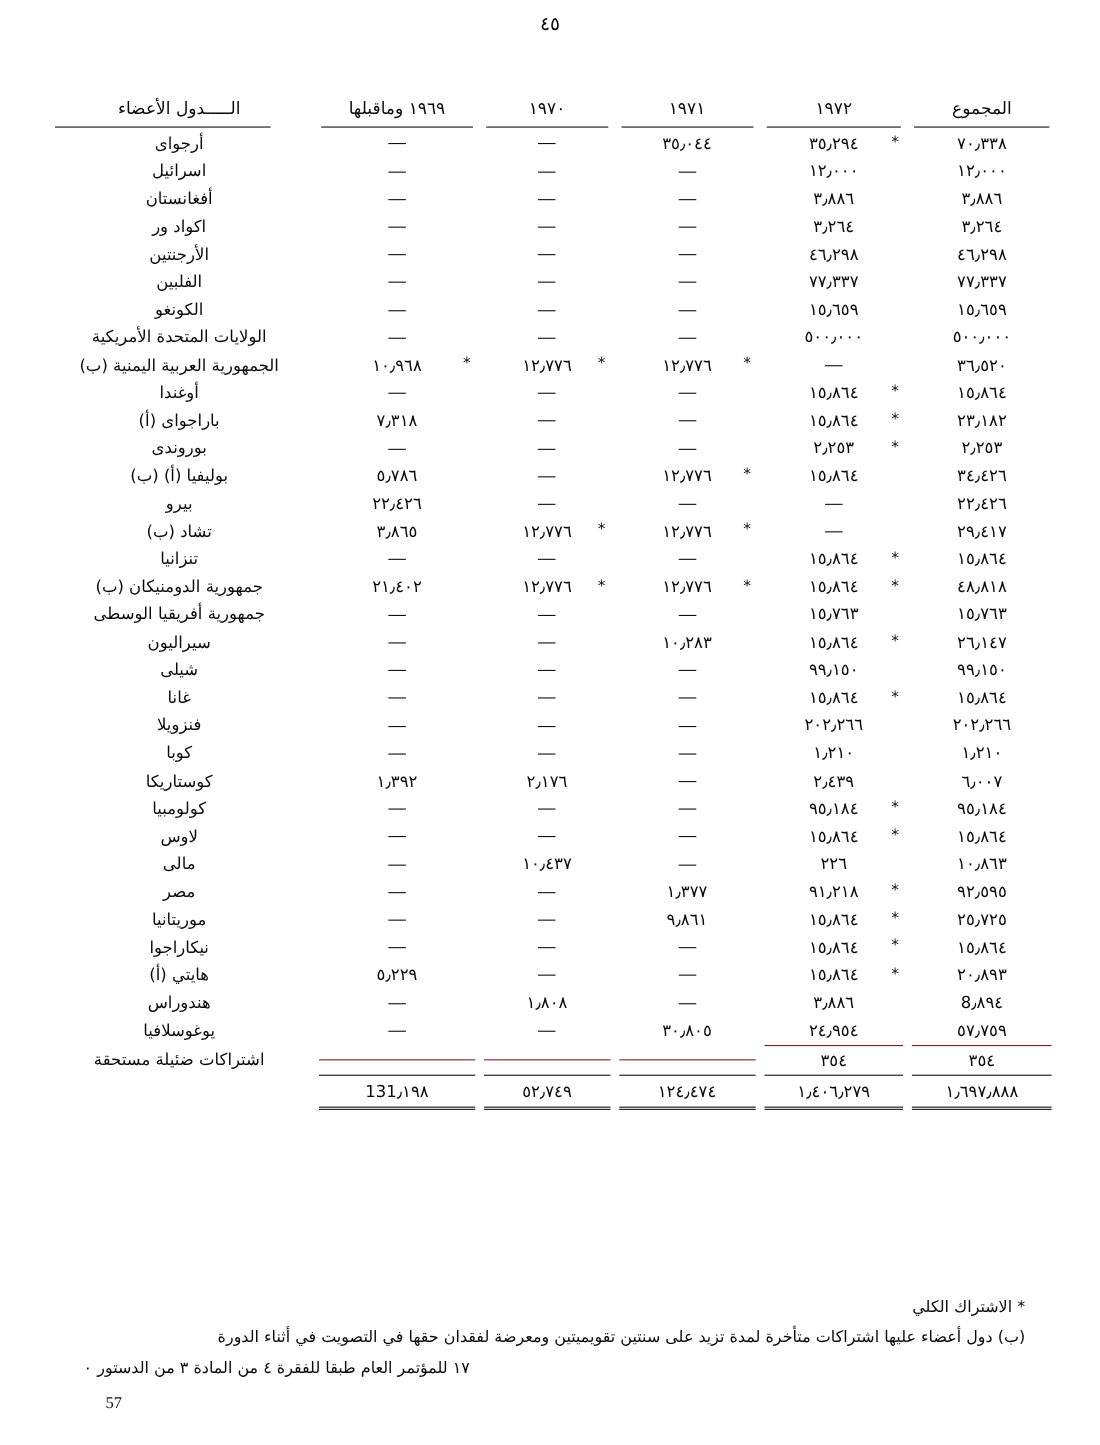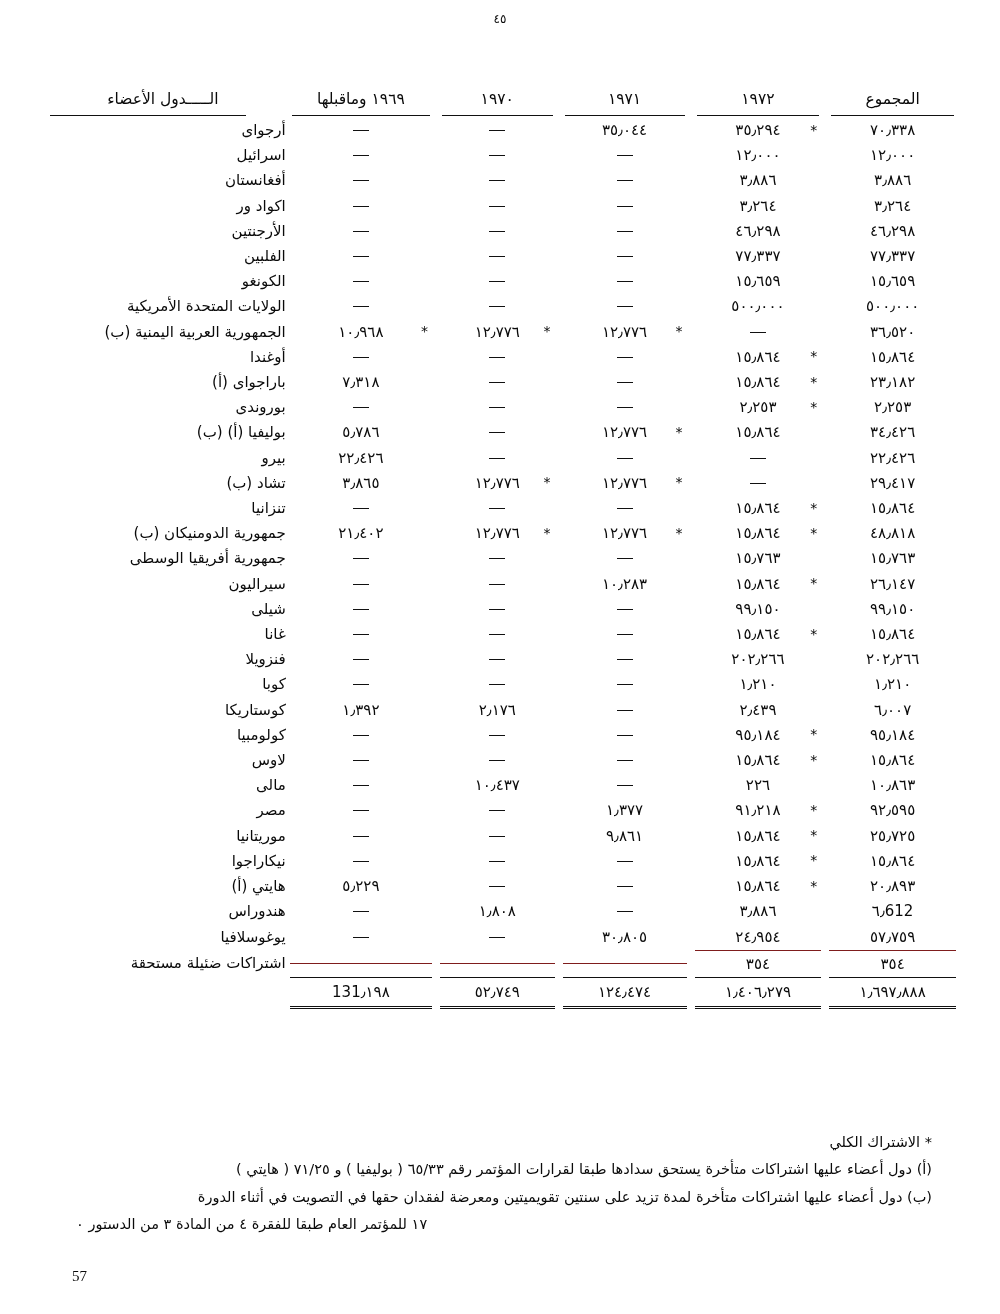--- a/index.html
+++ b/index.html
@@ -19,26 +19,26 @@
     position: absolute;
     inset: 0;
     padding: 0;
   }
   .page-number-top {
     position: absolute;
     top: 12px;
     left: 0;
     right: 0;
     text-align: center;
-    font-size: 12px;
+    font-size: 17px;
     letter-spacing: 1px;
   }
   .page-number-bottom {
     position: absolute;
-    left: 72px;
+    left: 96px;
     top: 1268px;
     font-size: 15px;
     font-family: "Liberation Serif", serif;
   }
 
   table.main {
     position: absolute;
     top: 86px;
     right: 40px;
     left: 40px;
@@ -72,21 +72,21 @@
     margin: 0 6px 0 6px;
   }
   .rule.country-rule { margin: 0 40px 0 10px; }
 
   tbody td {
     height: 25.2px;
     line-height: 25.2px;
     font-size: 15px;
   }
   td.country {
-    text-align: right;
+    text-align: center;
     padding-right: 4px;
     font-size: 15px;
   }
   td.num {
     text-align: center;
     position: relative;
   }
   td.num .star {
     position: absolute;
     right: 8px;
@@ -138,21 +138,21 @@
   .notes .note-line {
     display: block;
     margin-bottom: 2px;
   }
   .notes .note-indent {
     display: block;
     text-align: left;
     margin-bottom: 4px;
     padding-left: 30px;
   }
-  .star-note { margin-right: 28px; }
+  .star-note { margin-right: 28px; margin-top: 47px; }
   .note-a { margin-right: 28px; }
   .note-b { margin-right: 28px; }
 </style>
 </head>
 <body>
 
 <div class="page">
 
   <div class="page-number-top">٤٥</div>
 
@@ -430,21 +430,21 @@
         </tr>
         <tr>
           <td class="num col-total">٢٠٫٨٩٣</td>
           <td class="num col-1972"><span class="star">*</span>١٥٫٨٦٤</td>
           <td class="num col-1971"><span class="dash"></span></td>
           <td class="num col-1970"><span class="dash"></span></td>
           <td class="num col-1969">٥٫٢٢٩</td>
           <td class="country">هايتي (أ)</td>
         </tr>
         <tr>
-          <td class="num col-total">٦٫612</td>
+          <td class="num col-total">8٫٨٩٤</td>
           <td class="num col-1972">٣٫٨٨٦</td>
           <td class="num col-1971"><span class="dash"></span></td>
           <td class="num col-1970">١٫٨٠٨</td>
           <td class="num col-1969"><span class="dash"></span></td>
           <td class="country">هندوراس</td>
         </tr>
         <tr>
           <td class="num col-total">٥٧٫٧٥٩</td>
           <td class="num col-1972">٢٤٫٩٥٤</td>
           <td class="num col-1971">٣٠٫٨٠٥</td>
@@ -486,19 +486,18 @@
           <td class="num col-1969">
             <span class="cell-total-wrap">131٫١٩٨</span>
           </td>
           <td class="country"></td>
         </tr>
       </tbody>
   </table>
 
   <div class="notes">
     <span class="note-line star-note">* الاشتراك الكلي</span>
-    <span class="note-line note-a">(أ) دول أعضاء عليها اشتراكات متأخرة يستحق سدادها طبقا لقرارات المؤتمر رقم ٦٥/٣٣ ( بوليفيا ) و ٧١/٢٥ ( هايتي )</span>
     <span class="note-line note-b">(ب) دول أعضاء عليها اشتراكات متأخرة لمدة تزيد على سنتين تقويميتين ومعرضة لفقدان حقها في التصويت في أثناء الدورة</span>
     <span class="note-indent">١٧ للمؤتمر العام طبقا للفقرة ٤ من المادة ٣ من الدستور ٠</span>
   </div>
 
   <div class="page-number-bottom">57</div>
 </div>
 
 </body></html>

